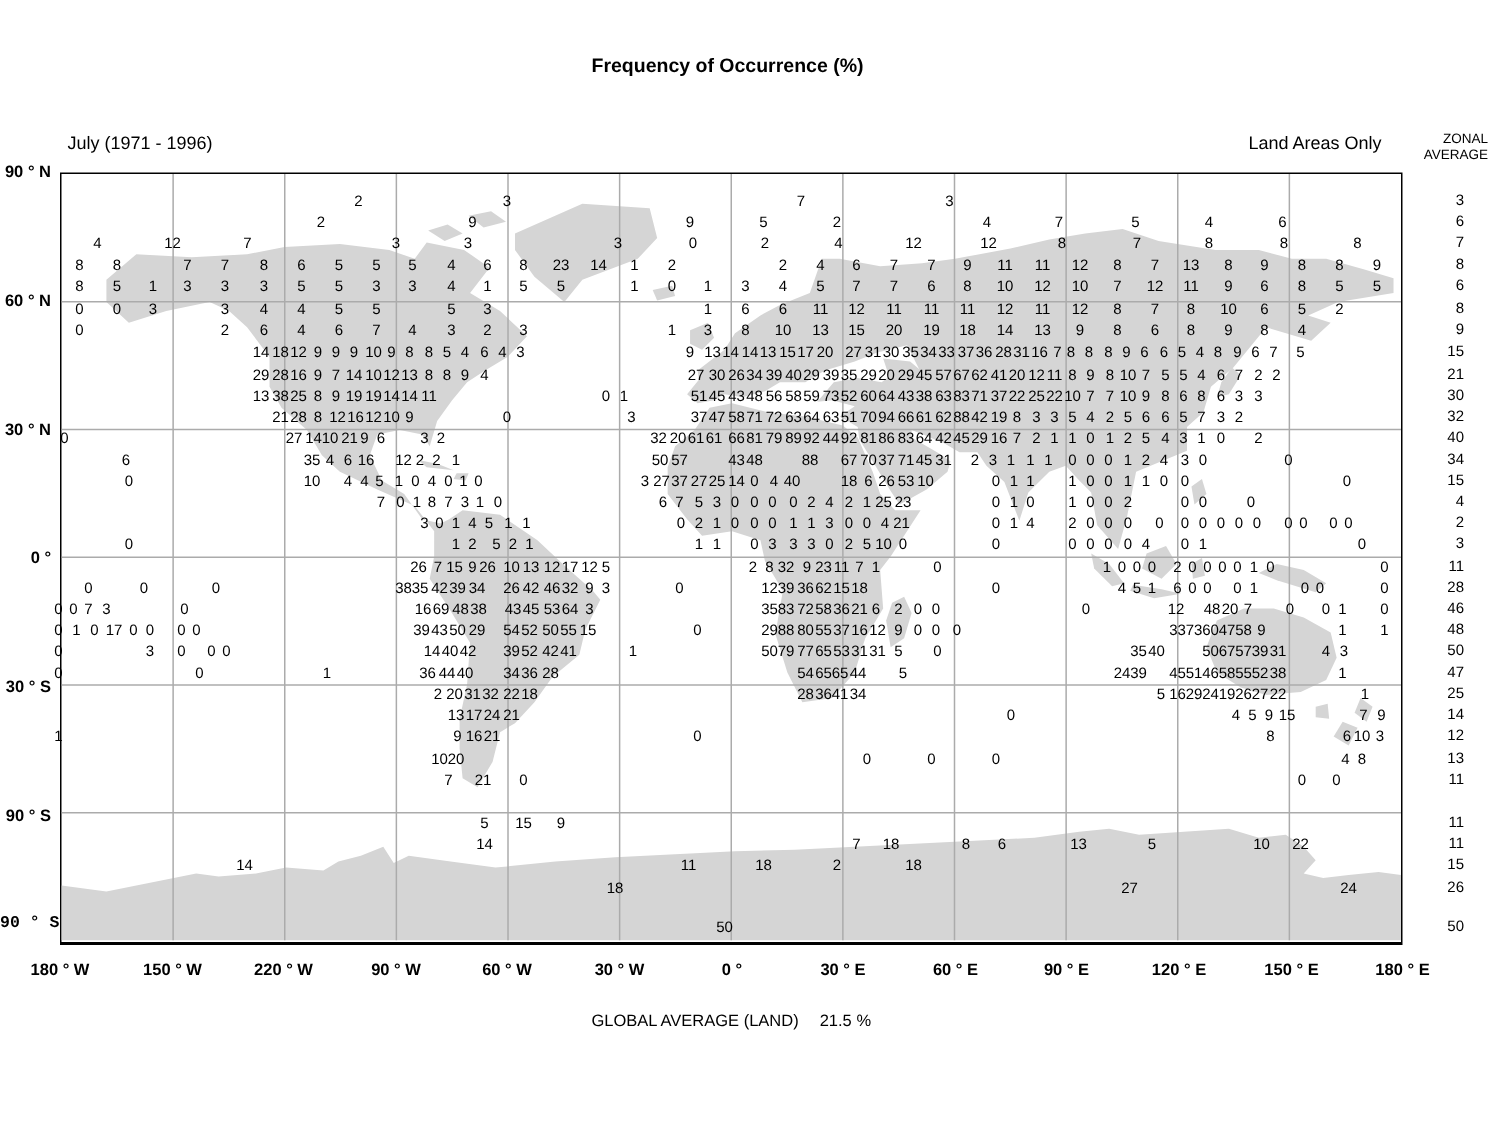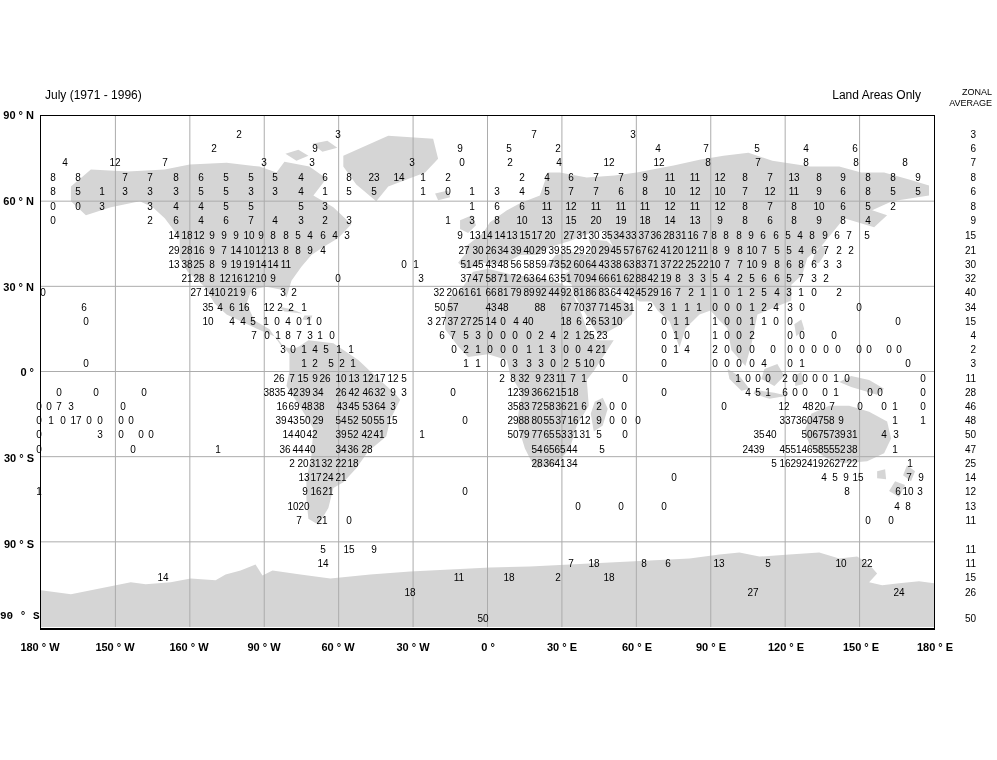--- a/index.html
+++ b/index.html
@@ -27,20 +27,21 @@
   .gavg{position:absolute;top:675px;left:40px;width:895px;text-align:center;
         font-size:11px;}
   .gavg .val{margin-left:14px;}
   .finfo{position:absolute;top:706px;left:0;width:997px;text-align:center;
          font-size:13px;}
 </style>
 </head>
 <body>
 
 <div class="page">
+  <div class="subtitle">Frequency of Occurrence (%)</div>
   <div class="period">July (1971 - 1996)</div>
   <div class="coverage">Land Areas Only</div>
   <div class="zonal-hdr">
     <div>ZONAL</div>
     <div>AVERAGE</div>
   </div>
 
   <div class="plot" id="plot">
     <svg id="map-svg" width="893" height="511" viewBox="0 0 895 515" preserveAspectRatio="none">
         <polygon points="30,71 50,54 87,56 124,54 149,49 186,47 219,51 236,57 244,46 269,51 286,63 273,80 293,92 311,109 298,123 283,132 271,140 261,152 251,166 246,183 241,175 226,172 211,175 206,189 214,206 229,215 241,232 254,235 249,240 236,223 211,212 186,200 174,189 164,172 147,157 139,143 139,123 124,103 112,92 99,86 70,92 45,100 30,86" fill="#d5d5d5" stroke="none"></polygon>
@@ -891,21 +892,21 @@
       <span class="latlab" style="top: 201px;">60 ° N</span>
       <span class="latlab" style="top: 287px;">30 ° N</span>
       <span class="latlab" style="top: 372px;">0 °</span>
       <span class="latlab" style="top: 458px;">30 ° S</span>
       <span class="latlab" style="top: 544px;">90 ° S</span>
       <span class="latlab" style="top: 616px; font-family: Liberation Mono, monospace;">90 ° S</span>
     </div>
   <div id="lon-layer">
       <span class="lonlab" style="left: 40px;">180 ° W</span>
       <span class="lonlab" style="left: 115px;">150 ° W</span>
-      <span class="lonlab" style="left: 189px;">160 ° W</span>
+      <span class="lonlab" style="left: 189px;">220 ° W</span>
       <span class="lonlab" style="left: 264px;">90 ° W</span>
       <span class="lonlab" style="left: 338px;">60 ° W</span>
       <span class="lonlab" style="left: 413px;">30 ° W</span>
       <span class="lonlab" style="left: 488px;">0 °</span>
       <span class="lonlab" style="left: 562px;">30 ° E</span>
       <span class="lonlab" style="left: 637px;">60 ° E</span>
       <span class="lonlab" style="left: 711px;">90 ° E</span>
       <span class="lonlab" style="left: 786px;">120 ° E</span>
       <span class="lonlab" style="left: 861px;">150 ° E</span>
       <span class="lonlab" style="left: 935px;">180 ° E</span>
@@ -939,13 +940,16 @@
       <span class="zonval" style="top: 491px;">12</span>
       <span class="zonval" style="top: 506px;">13</span>
       <span class="zonval" style="top: 520px;">11</span>
       <span class="zonval" style="top: 549px;">11</span>
       <span class="zonval" style="top: 563px;">11</span>
       <span class="zonval" style="top: 577px;">15</span>
       <span class="zonval" style="top: 592px;">26</span>
       <span class="zonval" style="top: 618px;">50</span>
     </div>
 
+  <div class="gavg">
+    <span>GLOBAL AVERAGE (LAND)</span><span class="val">21.5 %</span>
+  </div>
 </div>
 
 </body></html>

